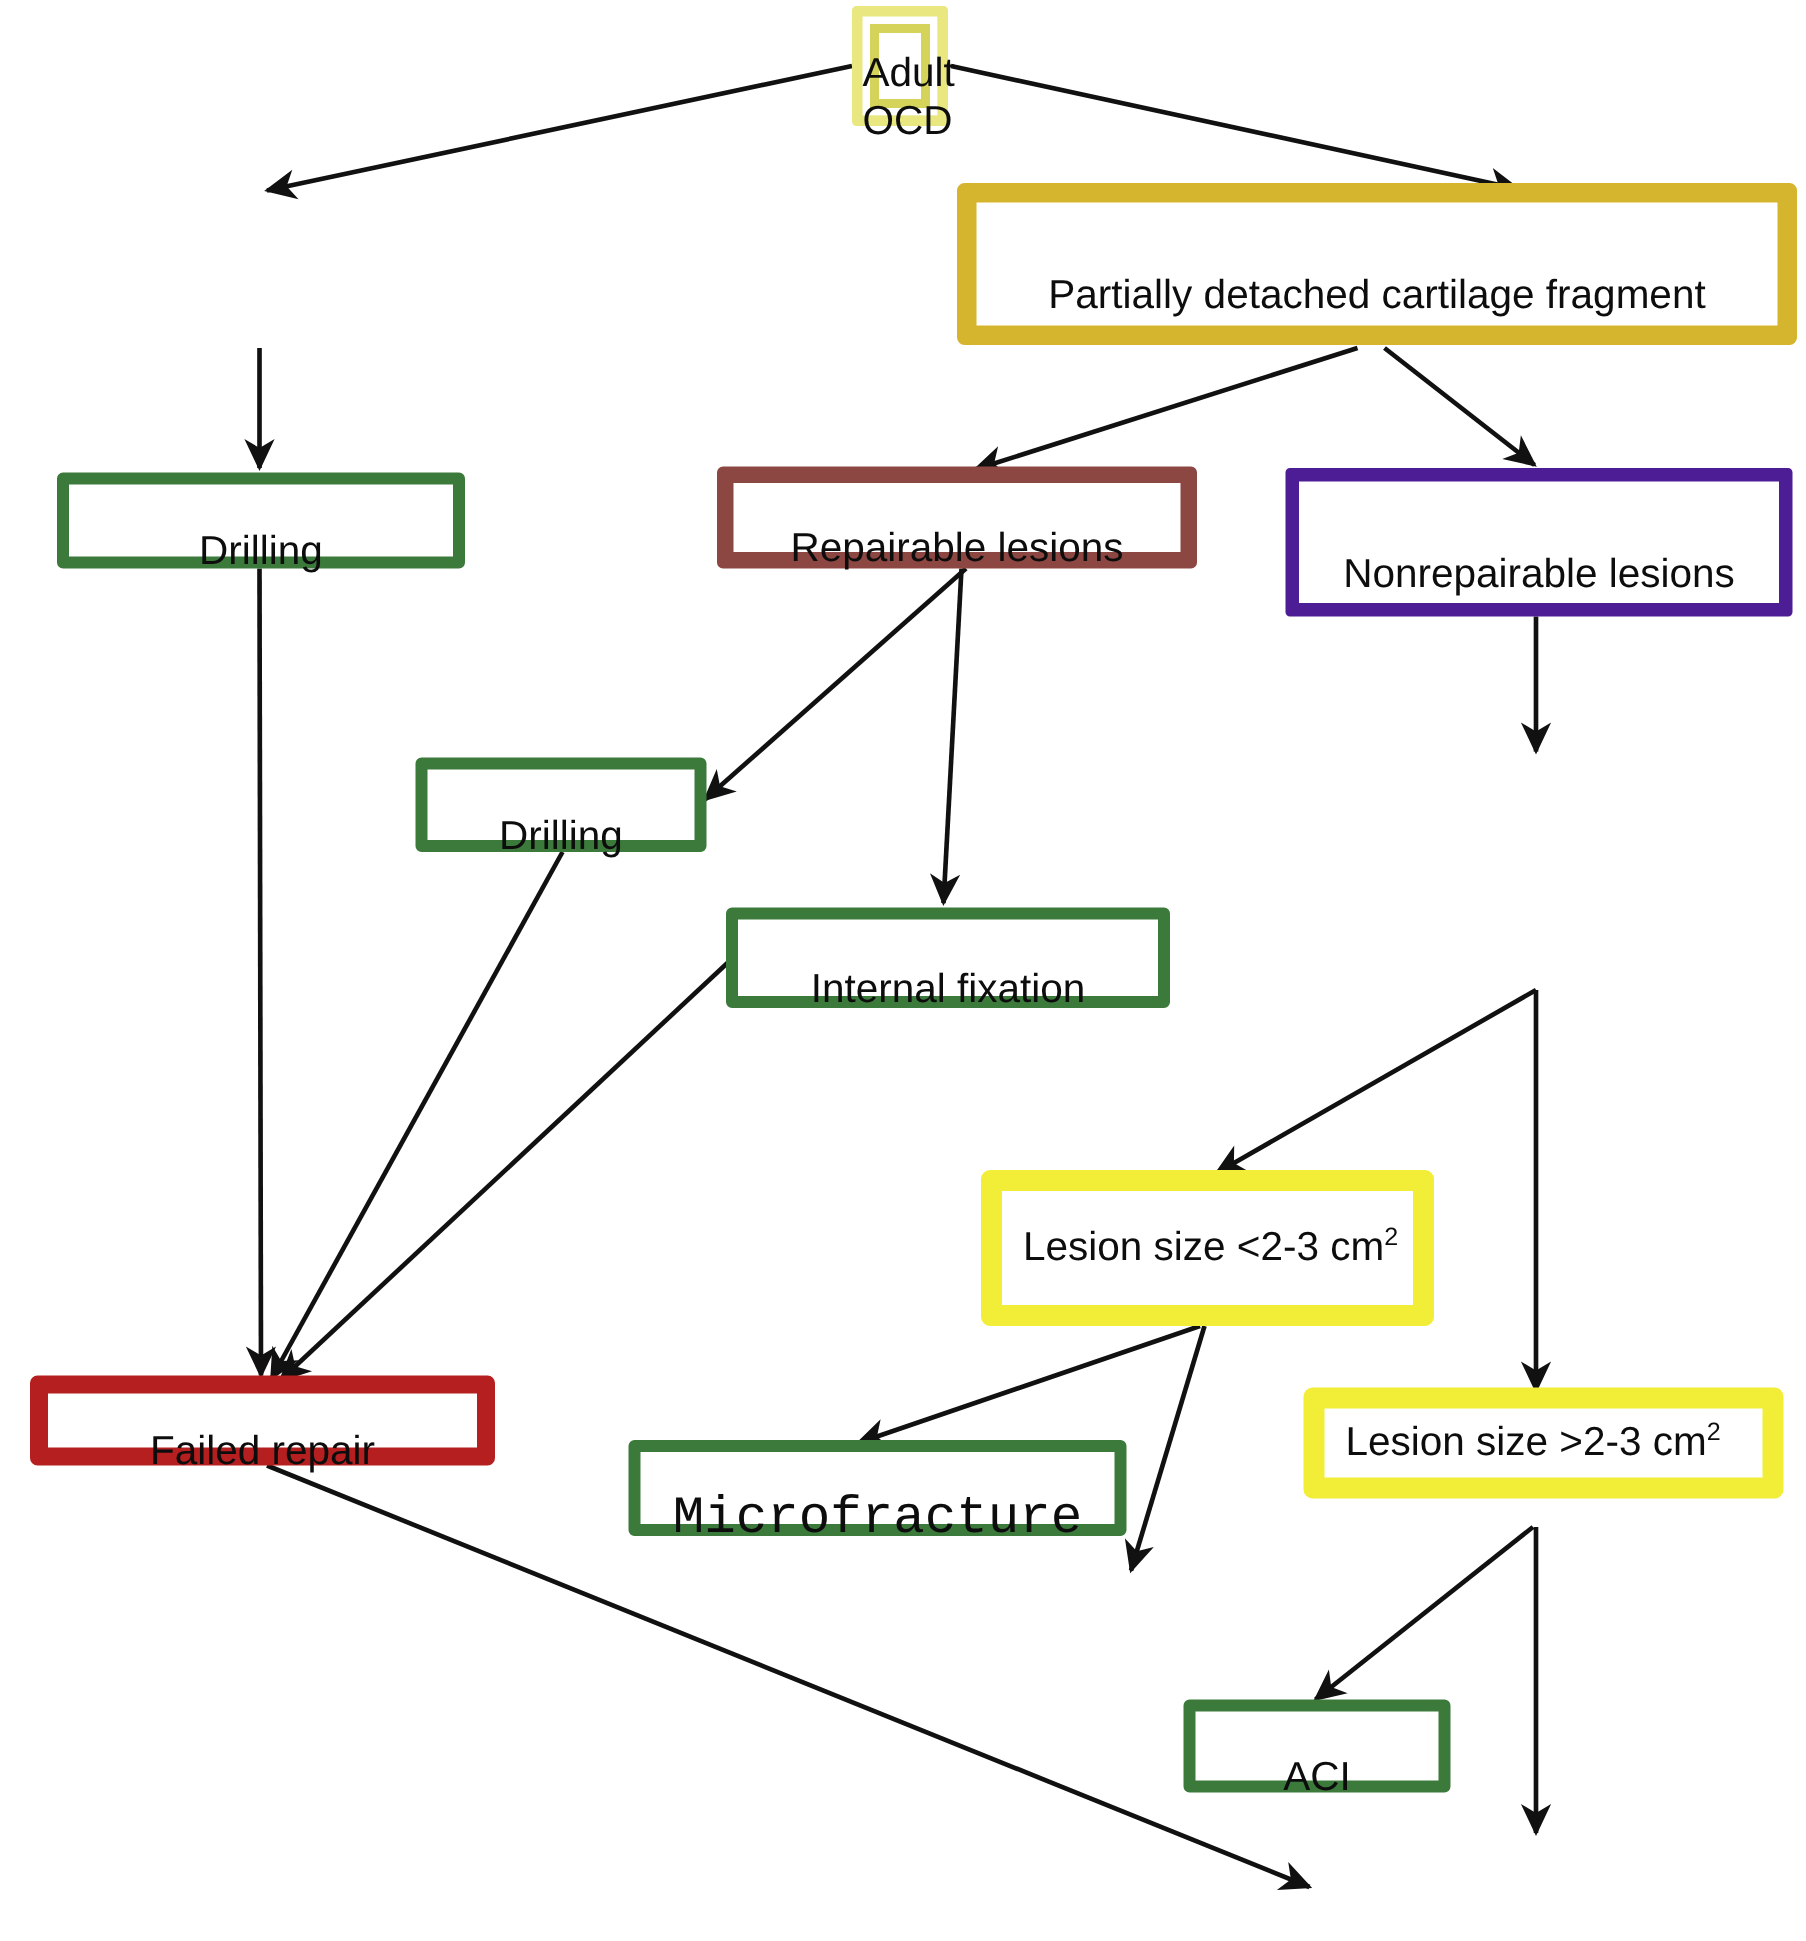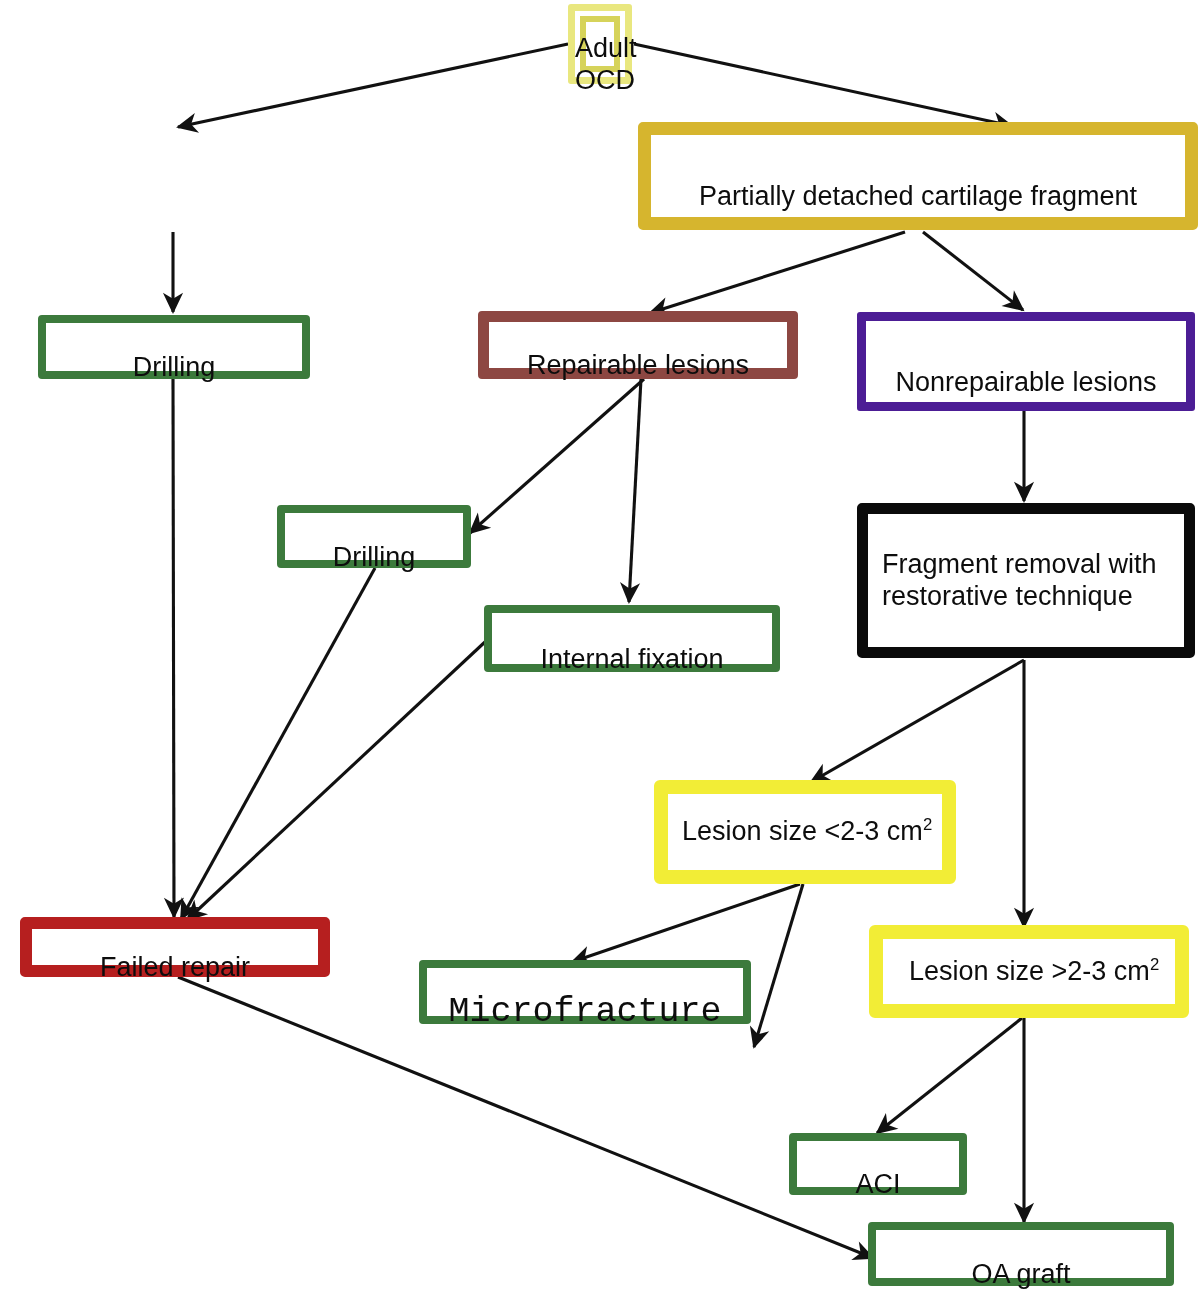--- a/index.html
+++ b/index.html
@@ -157,42 +157,36 @@
   </div>
 
   <div class="node v-green ta-c" style="left:277px; top:505px; width:194px; height:63px; font-size:27px;">
     <span class="lbl">Drilling</span>
   </div>
 
   <div class="node v-green ta-c" style="left:484px; top:605px; width:296px; height:67px; font-size:27px;">
     <span class="lbl">Internal fixation</span>
   </div>
 
-  <div class="node v-black ta-l" style="left:857px; top:503px; width:338px; height:155px; font-size:27px;">
-    <span class="lbl">Fragment removal with restorative technique</span>
-  </div>
 
   <div class="node v-yellow ta-l" style="left:654px; top:780px; width:302px; height:104px; font-size:27px;">
     <span class="lbl"><span>Lesion size &lt;2-3 cm</span><sup>2</sup></span>
   </div>
 
-  <div class="node v-yellow ta-l" style="left:869px; top:925px; width:320px; height:93px; font-size:27px;padding-left:12px;">
+  <div class="node v-yellow ta-l" style="left:869px; top:925px; width:320px; height:74px; font-size:27px;">
     <span class="lbl"><span>Lesion size &gt;2-3 cm</span><sup>2</sup></span>
   </div>
 
   <div class="node v-red ta-c" style="left:20px; top:917px; width:310px; height:60px; font-size:27px;">
     <span class="lbl">Failed repair</span>
   </div>
 
   <div class="node v-green ta-c" style="left:419px; top:960px; width:332px; height:64px; font-size:35px;font-family:Liberation Mono, monospace;">
     <span class="lbl">Microfracture</span>
   </div>
 
 
   <div class="node v-green ta-c" style="left:789px; top:1133px; width:178px; height:62px; font-size:27px;">
     <span class="lbl">ACI</span>
   </div>
 
-  <div class="node v-green ta-c" style="left:868px; top:1222px; width:306px; height:64px; font-size:27px;">
-    <span class="lbl">OA graft</span>
-  </div>
 
 </div>
 
 </body></html>

